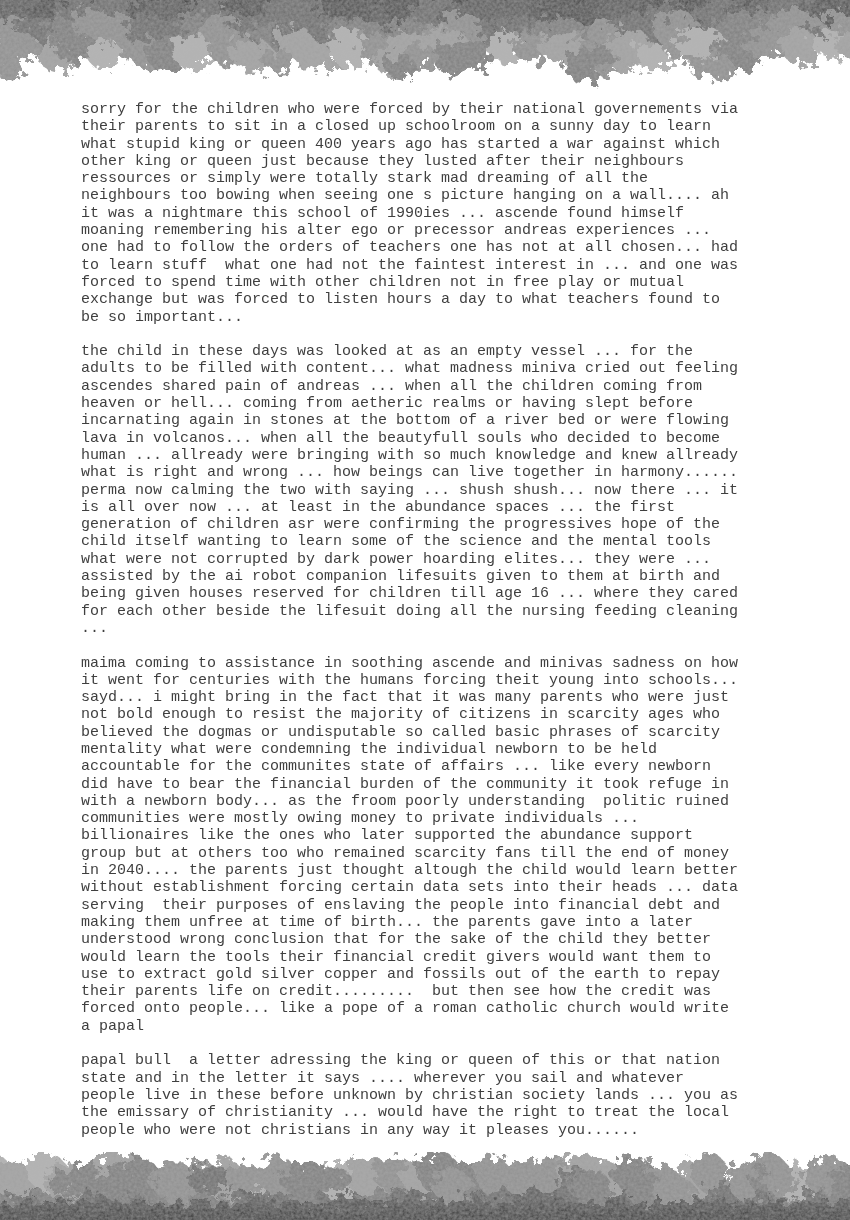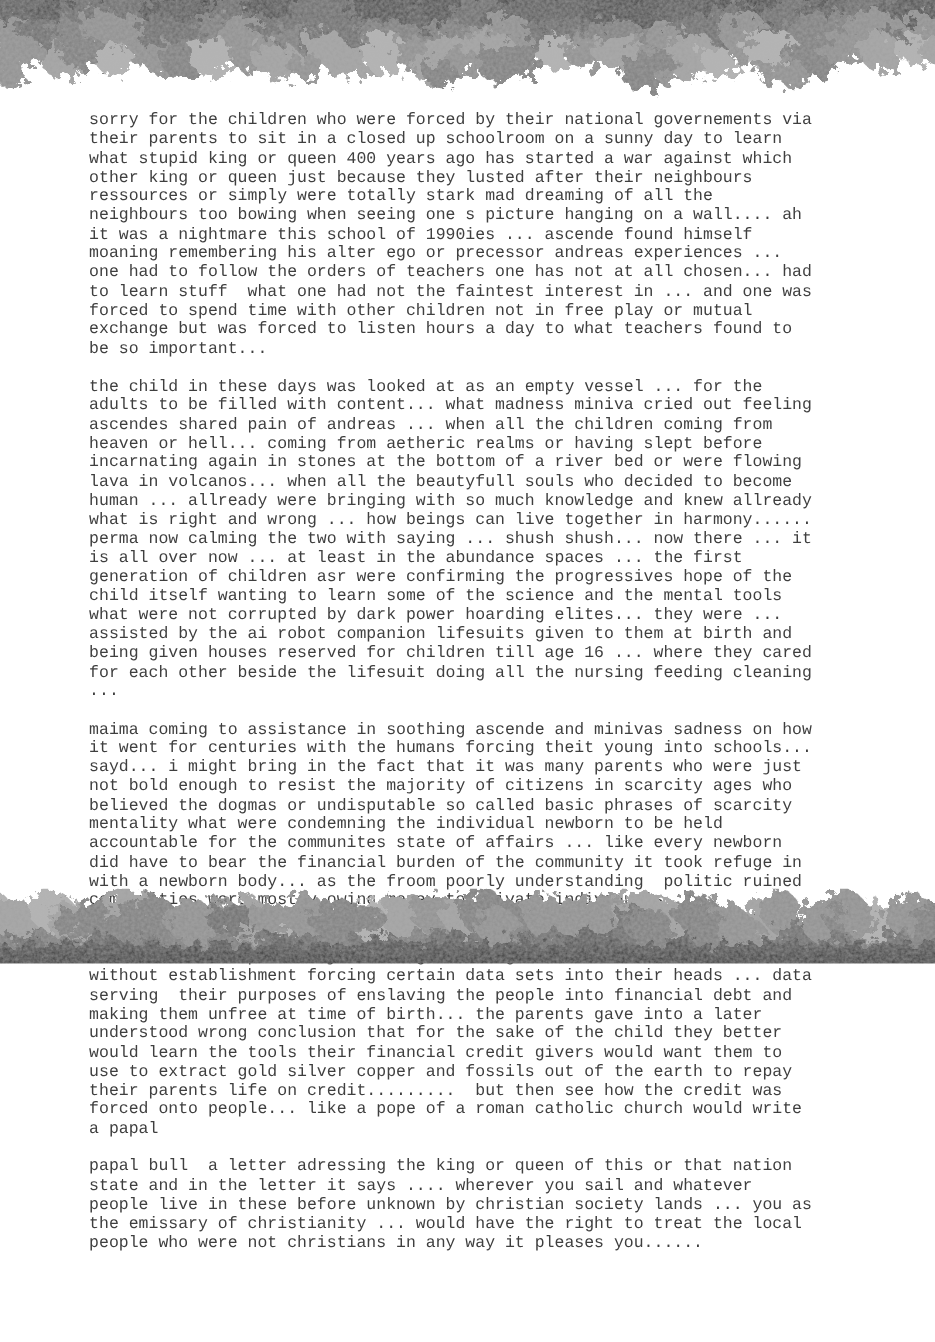--- a/index.html
+++ b/index.html
@@ -7,21 +7,21 @@
     padding: 0;
     width: 850px;
     height: 1220px;
     background: #ffffff;
     overflow: hidden;
     font-family: "Liberation Mono", "DejaVu Sans Mono", monospace;
   }
   .page {
     position: relative;
     width: 850px;
-    height: 876px;
+    height: 1220px;
     background: #ffffff;
   }
   .border-svg {
     position: absolute;
     left: 0;
     width: 850px;
     display: block;
     pointer-events: none;
   }
   #border-top { top: 0; height: 100px; }

